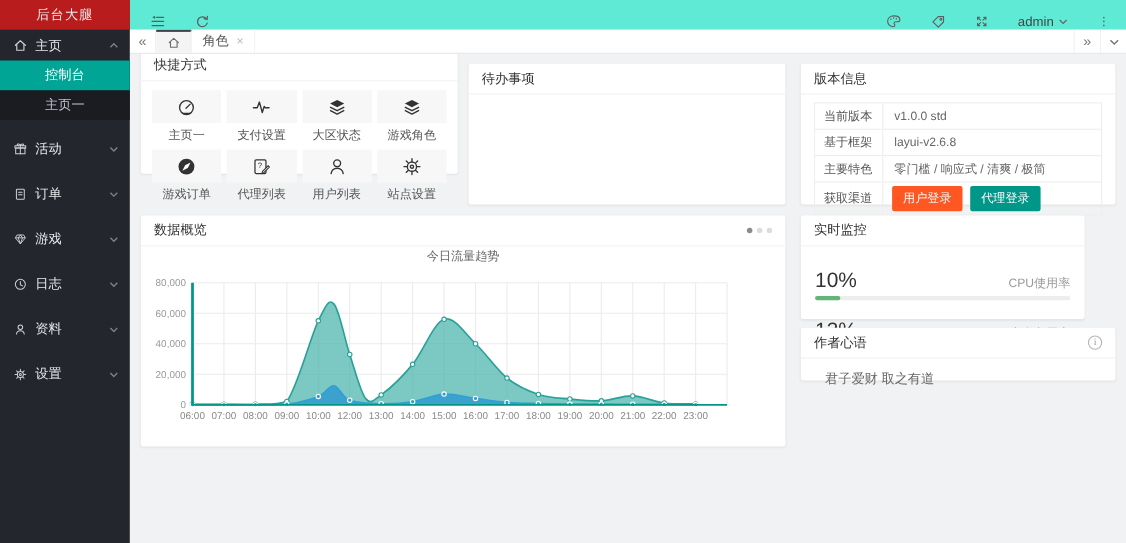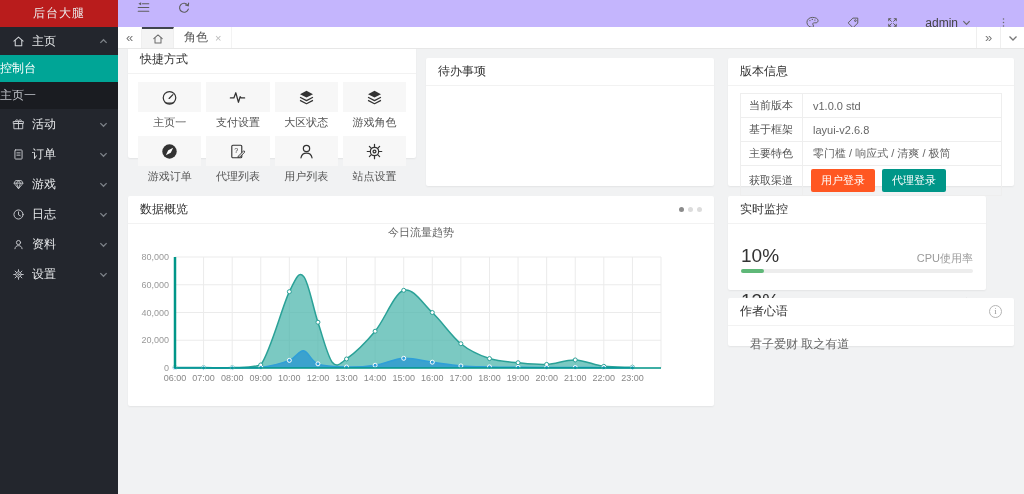--- a/index.html
+++ b/index.html
@@ -14,26 +14,26 @@
   }
   svg { display:block; }
 
   
   .sidebar { position:absolute; left:0; top:0; bottom:0; width:118px; background:#23262d; z-index:5; }
   .logo { height:27px; line-height:27px; text-align:center; color:#ececec; font-size:12px; background:#b91c1c; letter-spacing:1px; }
   .nav-item { height:28px; display:flex; align-items:center; padding:0 10px 0 12px; color:#e6e8ea; cursor:pointer; }
   .nav-item .nav-label { margin-left:7px; }
   .nav-item .caret { margin-left:auto; opacity:.75; }
   .group-items { background:#1a1c21; }
-  .sub-item { height:27px; line-height:27px; color:#c0c3c9; cursor:pointer; }
+  .sub-item { height:27px; line-height:27px; color:#c0c3c9; cursor:pointer;text-align:center; }
   .sub-item.active { background:#00a596; color:#fff; }
-  .parent-list .nav-item { height:30px; }
-
-  
-  .topbar { position:absolute; left:118px; right:0; top:0; height:27px; background:#c4b5fd; display:flex; align-items:flex-start; z-index:4;flex-direction:column; }
+  .parent-list .nav-item { height:30px;margin-top:11px; }
+
+  
+  .topbar { position:absolute; left:118px; right:0; top:0; height:27px; background:#5eead4; display:flex; align-items:flex-end; z-index:4; }
   .topbar .left-icons { display:flex; align-items:center; gap:26px; padding-left:18px; }
   .topbar .right-icons { margin-left:auto; display:flex; align-items:center; gap:26px; padding-right:14px; }
   .tb-icon { display:flex; align-items:center; cursor:pointer; }
   .admin-box { display:flex; align-items:center; gap:4px; color:#444; cursor:pointer; }
 
   
   .tabbar { position:absolute; left:118px; right:0; top:27px; height:22px; background:#fff; border-bottom:1px solid #e7e7e7; display:flex; align-items:stretch; z-index:4; }
   .tab-ctl { width:24px; display:flex; align-items:center; justify-content:center; color:#777; font-size:13px; border-right:1px solid #efefef; cursor:pointer; }
   .tab-home { width:32px; display:flex; align-items:center; justify-content:center; background:#f4f4f4; border-top:2px solid #40444d; border-right:1px solid #eee; cursor:pointer; }
   .tab { display:flex; align-items:center; gap:7px; padding:0 10px; color:#555; border-right:1px solid #f3f3f3; cursor:pointer; }

